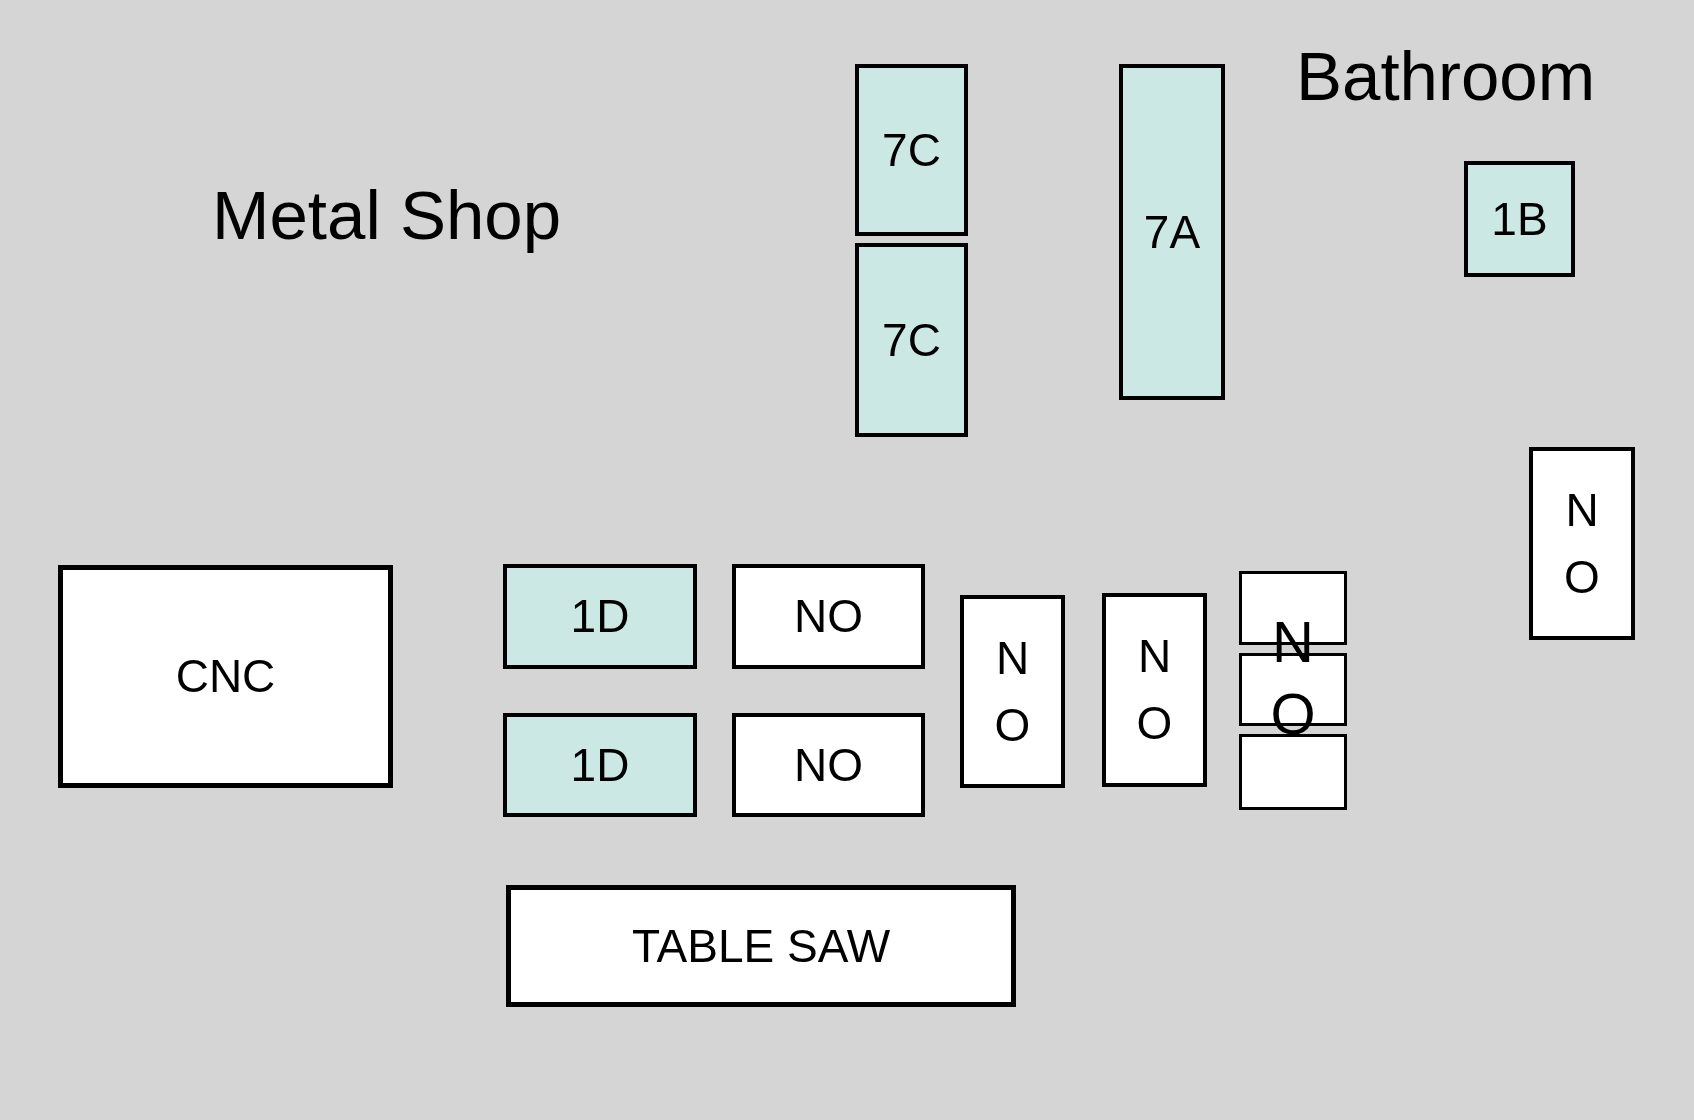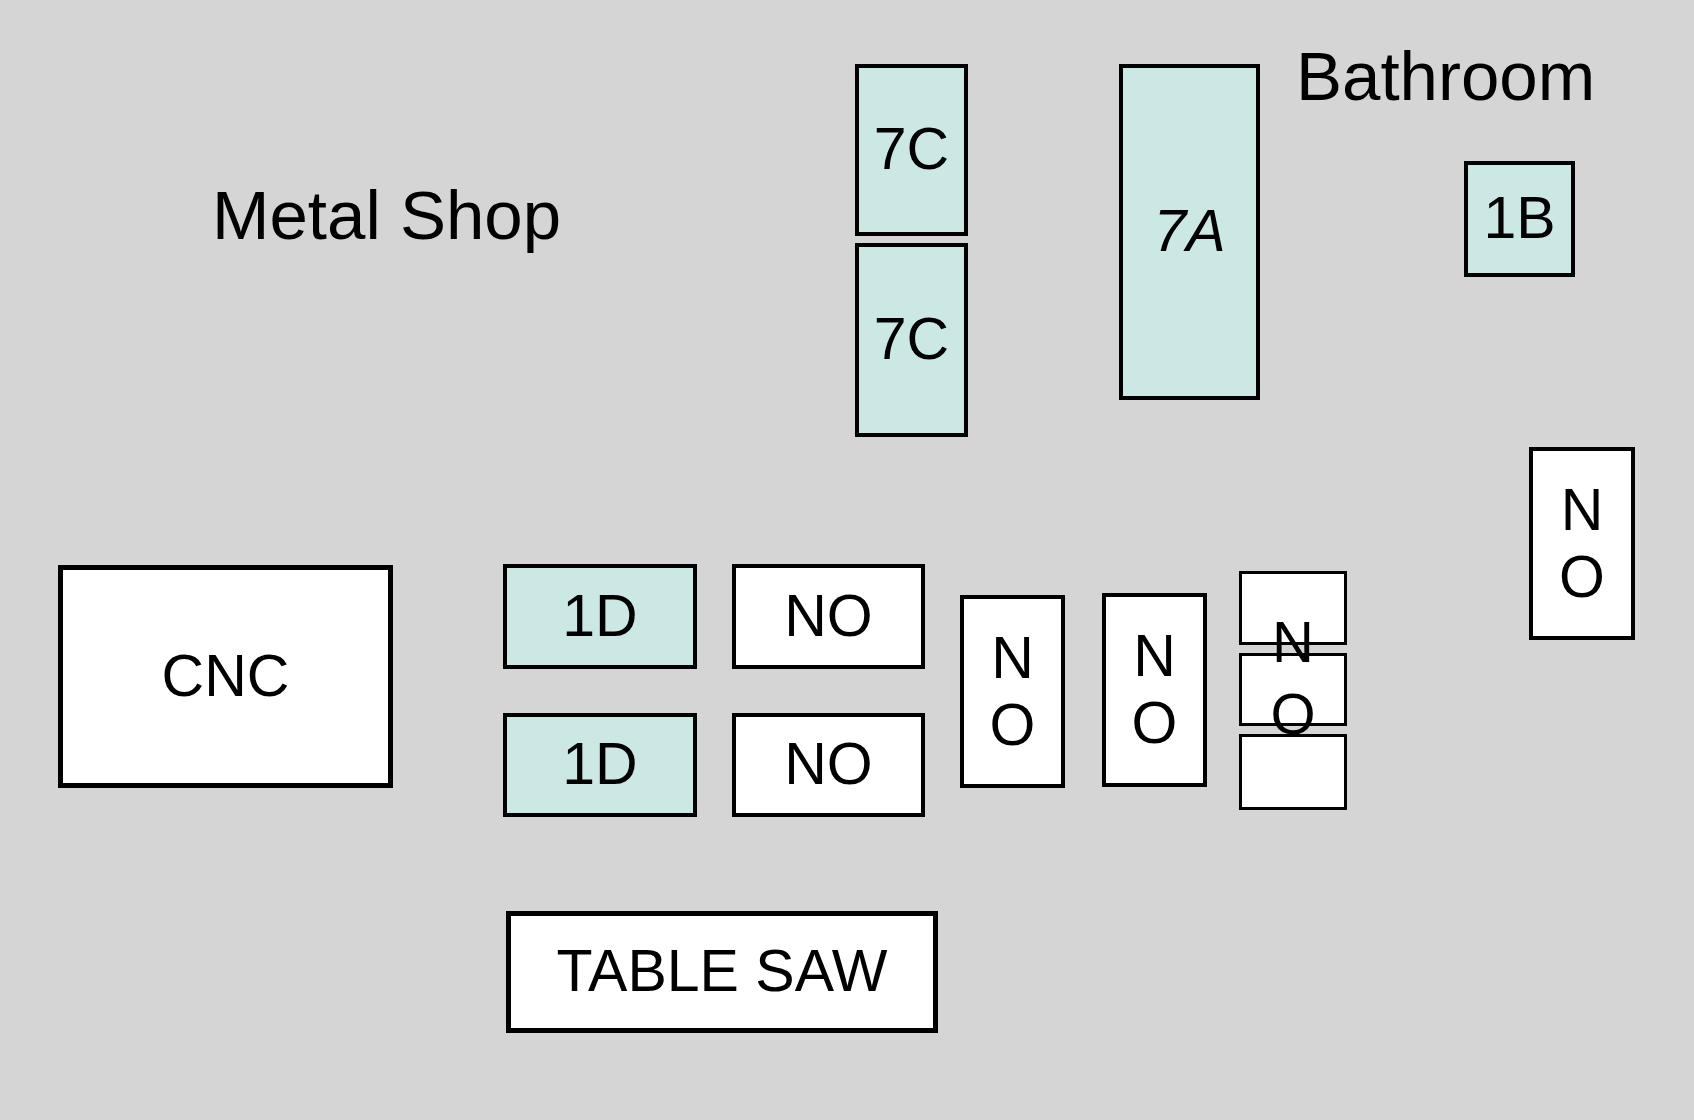--- a/index.html
+++ b/index.html
@@ -23,21 +23,21 @@
     white-space: nowrap;
   }
   .box {
     position: absolute;
     box-sizing: border-box;
     border: 4px solid #000;
     display: flex;
     align-items: center;
     justify-content: center;
     color: #000;
-    font-size: 59px;
+    font-size: 46px;
     line-height: 1.15;
     text-align: left;
   }
   .box.thick { border-width: 5px; }
   .box.thin  { border-width: 3px; }
   .box.teal  { background: #cbe8e5; }
   .box.white { background: #ffffff; }
   .box.vert {
     flex-direction: column;
   }
@@ -68,21 +68,21 @@
   <div class="area-label" style="left:1296px; top:47px;">Bathroom</div>
 
   <div class="box teal" style="left:855px; top:64px; width:113px; height:172px;">
     <span>7C</span>
   </div>
 
   <div class="box teal" style="left:855px; top:243px; width:113px; height:194px;">
     <span>7C</span>
   </div>
 
-  <div class="box teal" style="left:1119px; top:64px; width:141px; height:336px;font-style:italic;">
+  <div class="box teal" style="left:1119px; top:64px; width:106px; height:336px;">
     <span>7A</span>
   </div>
 
   <div class="box teal" style="left:1464px; top:161px; width:111px; height:116px;">
     <span>1B</span>
   </div>
 
   <div class="box white thick" style="left:58px; top:565px; width:335px; height:223px;">
     <span>CNC</span>
   </div>
@@ -120,17 +120,17 @@
   <div class="overlay-text" style="left:1239px; top:606px; width:108px;">
     <span class="line">N</span>
     <span class="line">O</span>
   </div>
 
   <div class="box white vert" style="left:1529px; top:447px; width:106px; height:193px;">
     <span class="line">N</span>
     <span class="line">O</span>
   </div>
 
-  <div class="box white thick" style="left:506px; top:911px; width:432px; height:122px;">
+  <div class="box white thick" style="left:506px; top:885px; width:510px; height:122px;">
     <span>TABLE SAW</span>
   </div>
 
 </div>
 
 </body></html>

